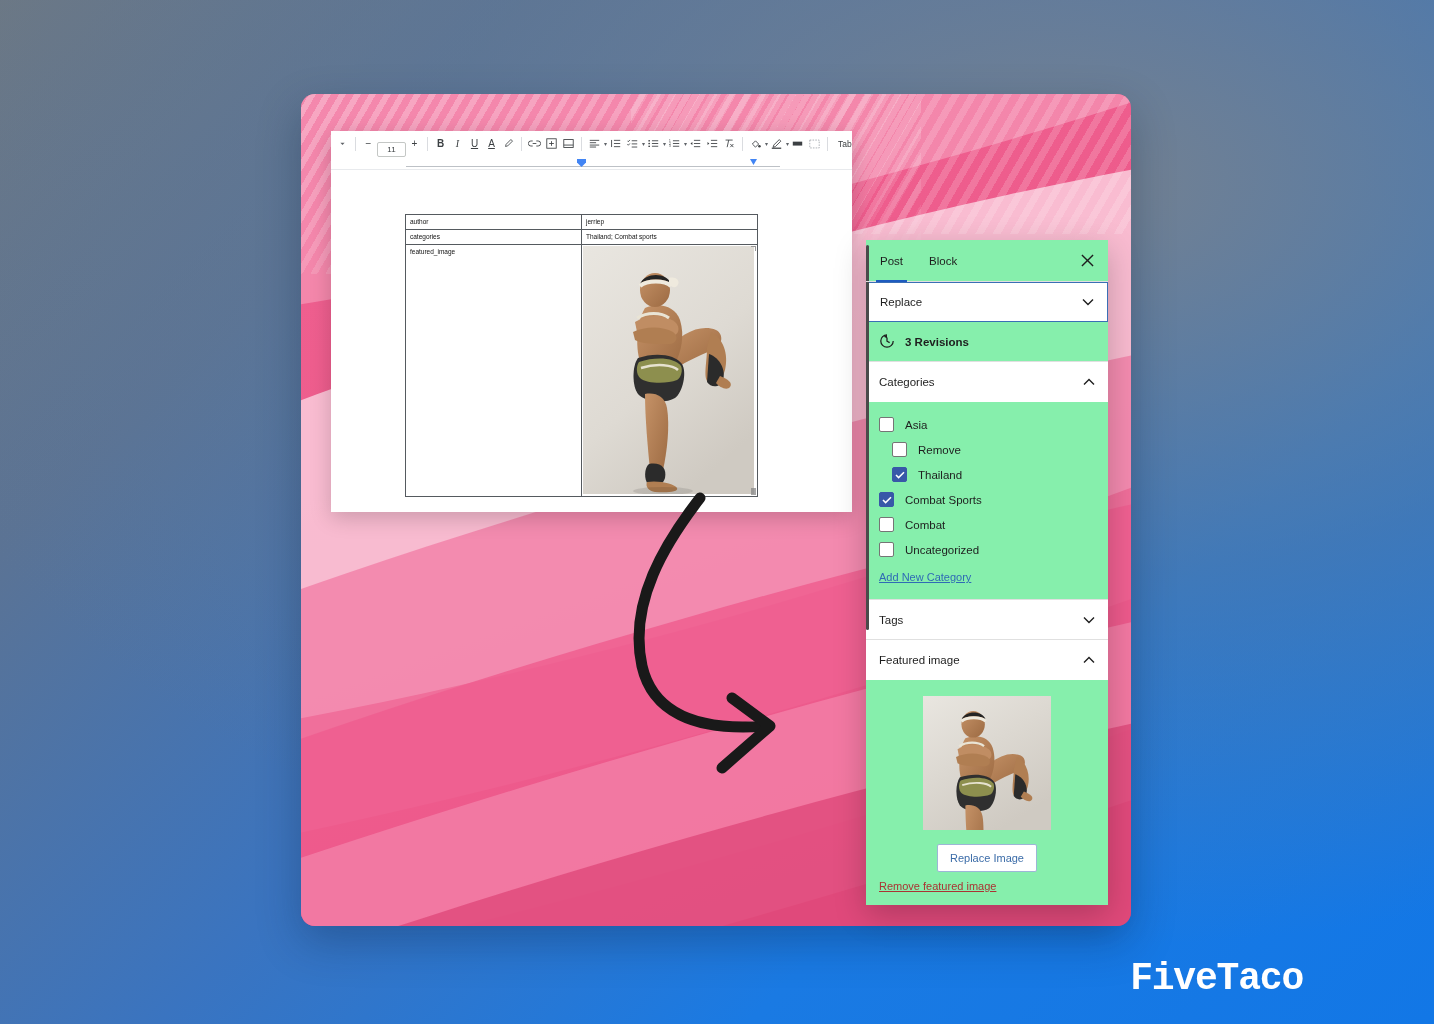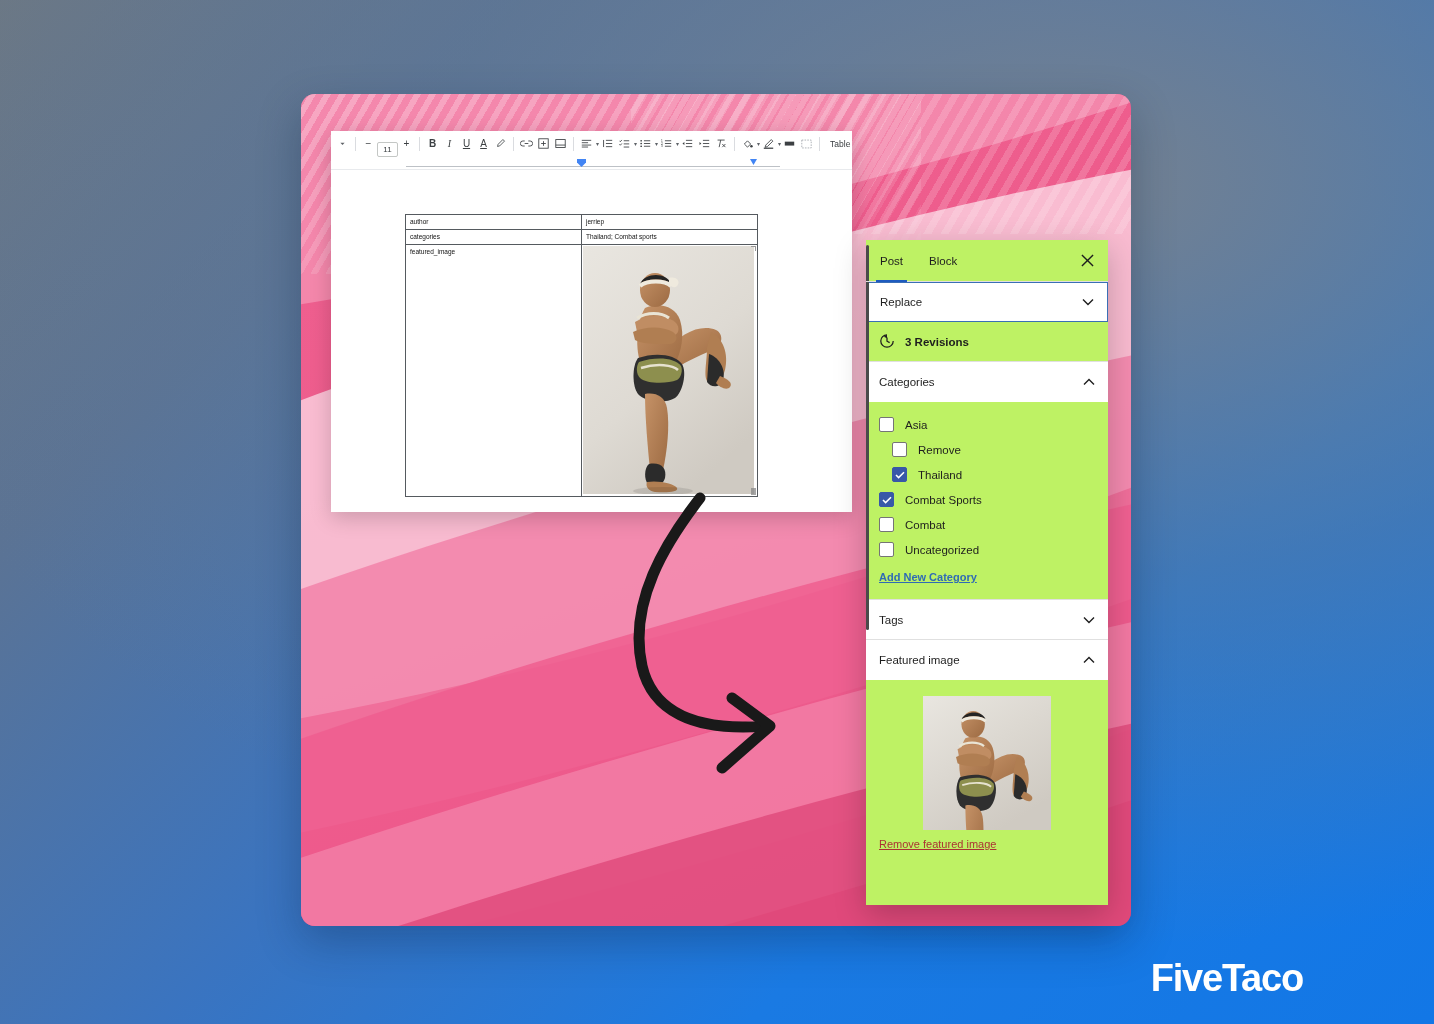--- a/index.html
+++ b/index.html
@@ -77,21 +77,21 @@
   .tb-btn {
     width: 17px; height: 20px;
     display: inline-flex; align-items: center; justify-content: center;
     font-size: 10px; color: #3c4043;
     cursor: default;
     flex: none;
   }
   .tb-btn svg { display: block; }
   .tb-sep { width: 1px; height: 14px; background: #dadce0; margin: 0 4px; flex: none; }
   .tb-fontsize {
-    width: 21px; height: 15px;
+    width: 29px; height: 15px;
     border: 1px solid #c4c7c5; border-radius: 2px;
     font-size: 8px; color: #3c4043;
     display: inline-flex; align-items: center; justify-content: center;
     flex: none;
     margin-top: 12px;
   }
   .tb-caret { font-size: 6px; color: #5f6368; margin-left: 1px; }
   .tb-label {
     font-size: 8.5px; color: #3c4043; padding: 0 6px;
     display: inline-flex; align-items: center; height: 18px;
@@ -146,21 +146,21 @@
   .fighter-svg { display:block; width:100%; height:100%; }
 
   
   .arrow-svg { position: absolute; left: 620px; top: 470px; width: 180px; height: 320px; pointer-events: none; }
 
   
   .wp-panel {
     position: absolute;
     left: 866px; top: 240px;
     width: 242px; height: 665px;
-    background: #bef264;
+    background: #86efac;
     box-shadow: 0 10px 30px rgba(0,0,0,0.22);
     font-size: 11px;
     color: #1e1e1e;
     overflow: hidden;
   }
   .wp-scrollbar {
     position: absolute; left: 0; top: 5px;
     width: 3px; height: 385px;
     background: #4a4a4a; border-radius: 2px;
   }
@@ -212,21 +212,21 @@
   .cbox {
     width: 15px; height: 15px; border: 1.5px solid #757575; border-radius: 2px;
     background: #fff; flex: none;
     display: flex; align-items: center; justify-content: center;
   }
   .cbox.checked { background: #3858a8; border-color: #3858a8; }
   .cbox.checked svg { display: block; }
   .cat-label { font-size: 11.5px; color: #1e1e1e; margin-left: 11px; }
   .add-cat {
     display: inline-block; margin: 9px 0 12px 0;
-    font-size: 11px; color: #2f6bb5; text-decoration: underline; font-weight: bold;
+    font-size: 11px; color: #2f6bb5; text-decoration: underline;
   }
   .featured-body { padding: 4px 13px 14px 13px; }
   .featured-thumb {
     width: 128px; height: 134px; margin: 12px auto 0 auto;
     overflow: hidden; background: #ded9d0;
   }
   .btn-replace {
     display: inline-block;
     margin-top: 14px;
     padding: 7px 12px;
@@ -241,21 +241,21 @@
     font-size: 11px; color: #a33; text-decoration: underline;
   }
 
   
   .logo {
     position: absolute; right: 131px; bottom: 24px;
     color: #ffffff;
     font-size: 38px;
     font-weight: bold;
     letter-spacing: -1.2px;
-    font-family: Liberation Sans, sans-serif;
+    font-family: Liberation Mono, monospace;
   }
 </style>
 </head>
 <body>
 
 <div class="promo-card">
   <div class="promo-bg"></div>
   <div class="wave w1"></div>
   <div class="wave w2"></div>
   <div class="wave w3"></div>
@@ -594,17 +594,20 @@
           <path d="M64 236 C 76 234, 92 238, 94 242 C 96 246, 84 247, 72 246 C 66 245, 62 241, 64 236 Z" fill="#b07e52"></path>
           <path d="M52 76 C 64 68, 82 68, 92 76 C 98 81, 96 90, 88 90 C 74 90, 60 90, 54 86 Z" fill="#c08d63"></path>
           <path d="M50 86 C 62 80, 80 80, 90 86 C 96 90, 94 98, 86 98 C 72 98, 58 98, 52 94 Z" fill="#b07e52"></path>
           <path d="M54 72 C 64 66, 78 66, 86 72" stroke="#e9e4d5" stroke-width="3" fill="none"></path>
           <ellipse cx="72" cy="44" rx="15" ry="17" fill="url(#skinTh)"></ellipse>
           <path d="M57 38 C 62 26, 84 26, 88 38 C 84 32, 62 32, 57 38 Z" fill="#242424"></path>
           <path d="M57 40 C 64 34, 82 34, 88 40" stroke="#efeade" stroke-width="4" fill="none"></path>
         </g>
       </svg>
     </div>
+    <div style="text-align:center;">
+      <span class="btn-replace">Replace Image</span>
+    </div>
     <a class="remove-link" href="#">Remove featured image</a>
   </div>
 </div>
 
 <div class="logo">FiveTaco</div>
 
 </body></html>

